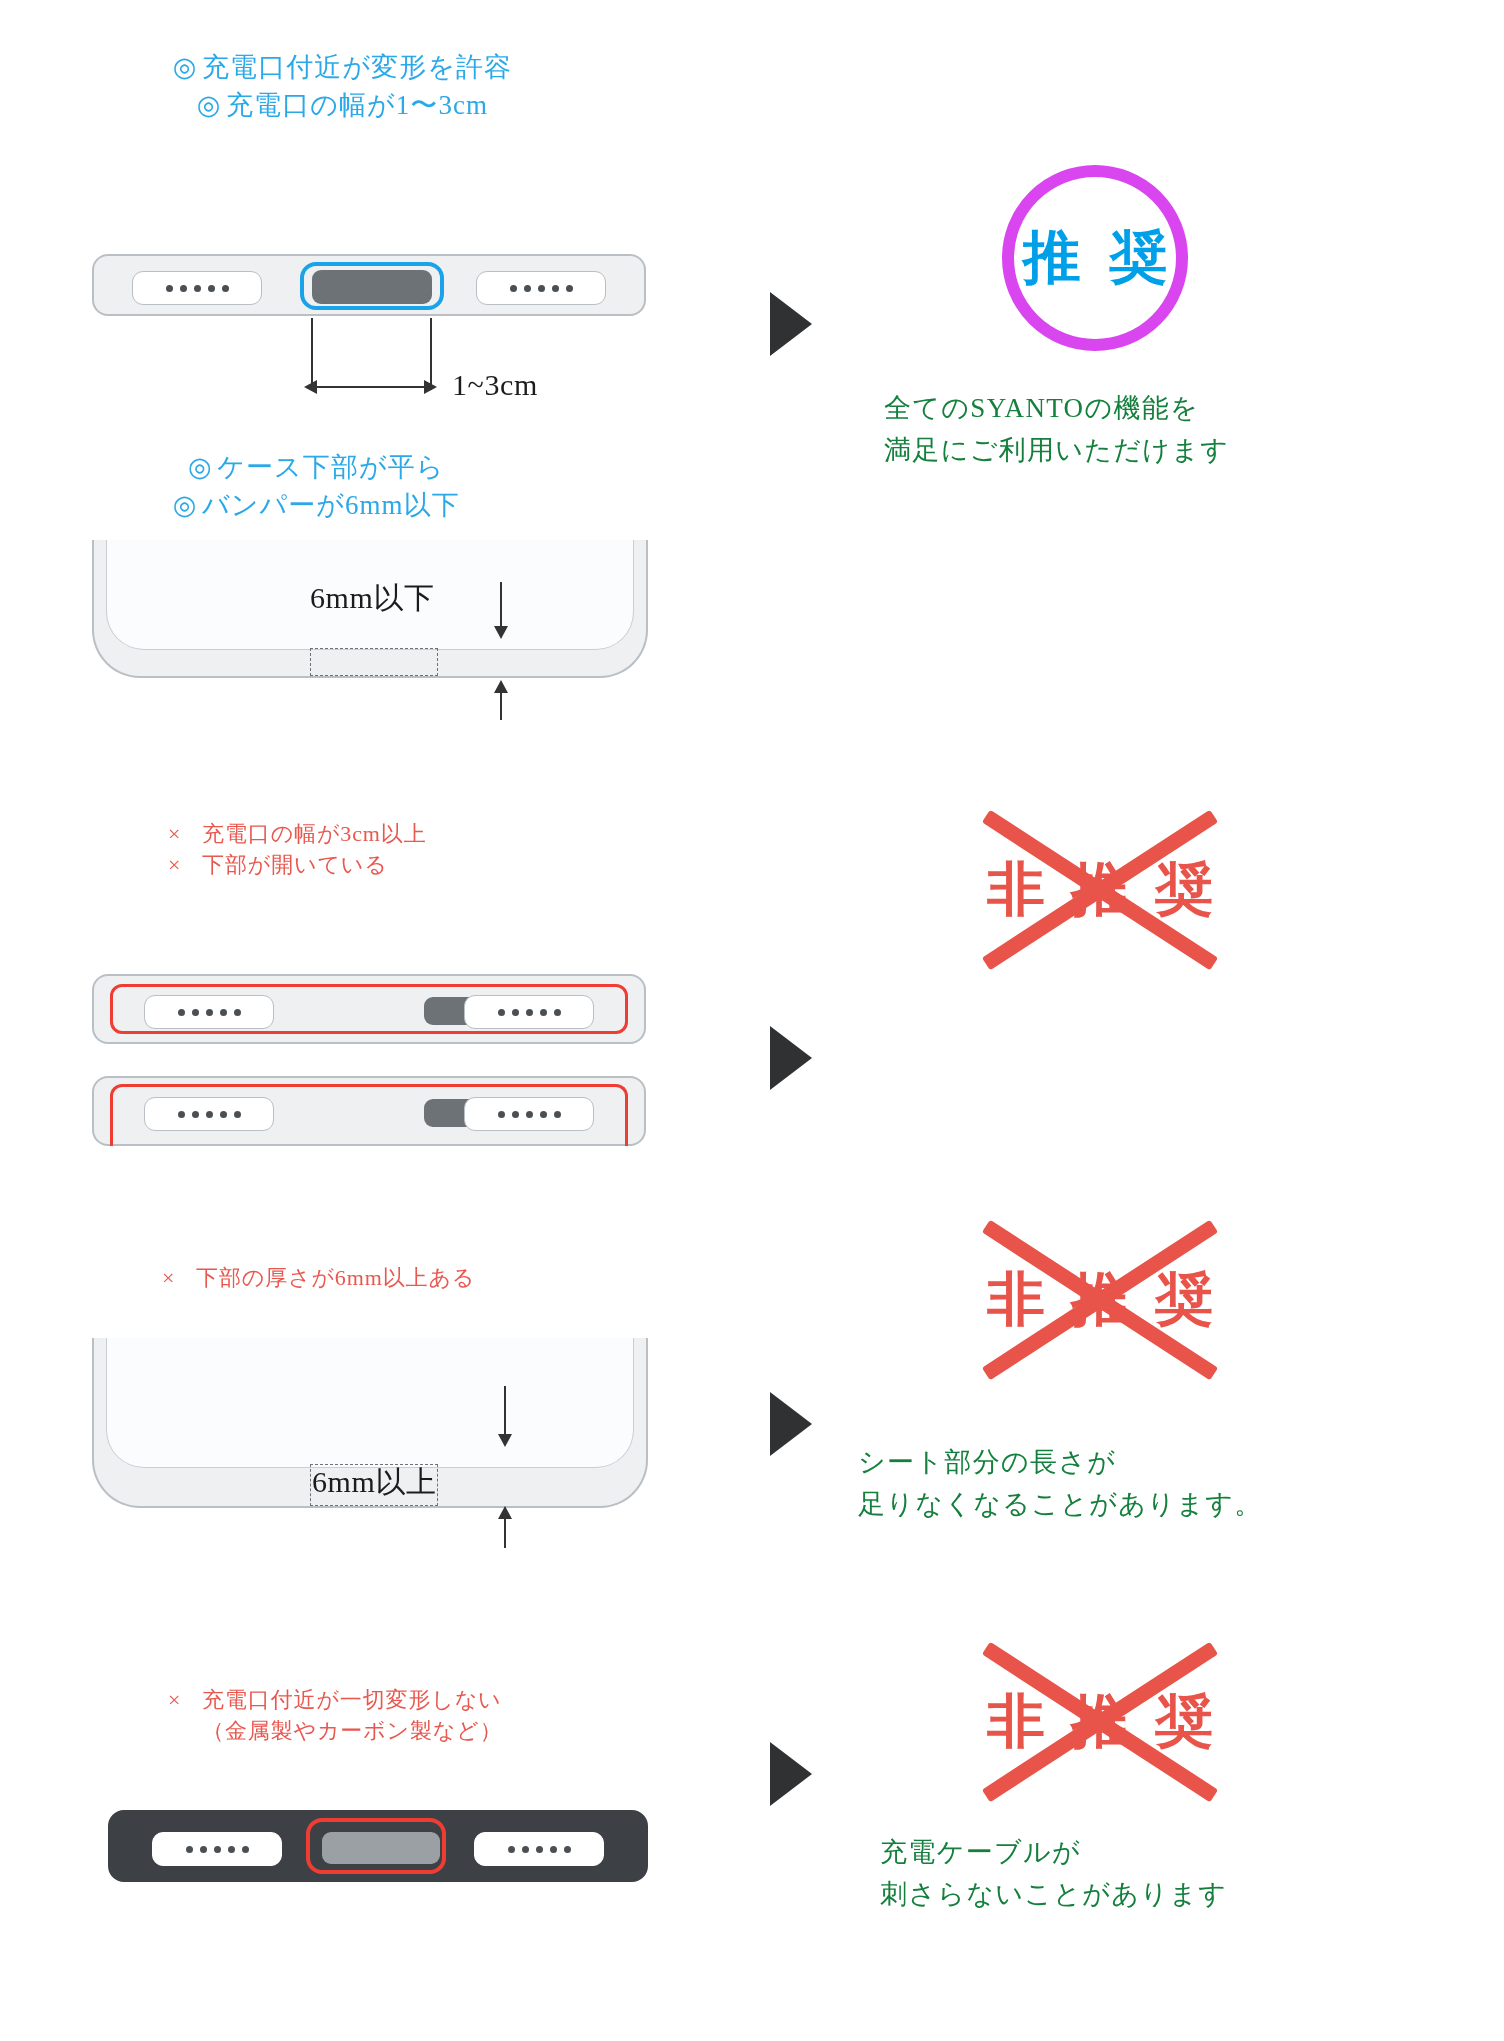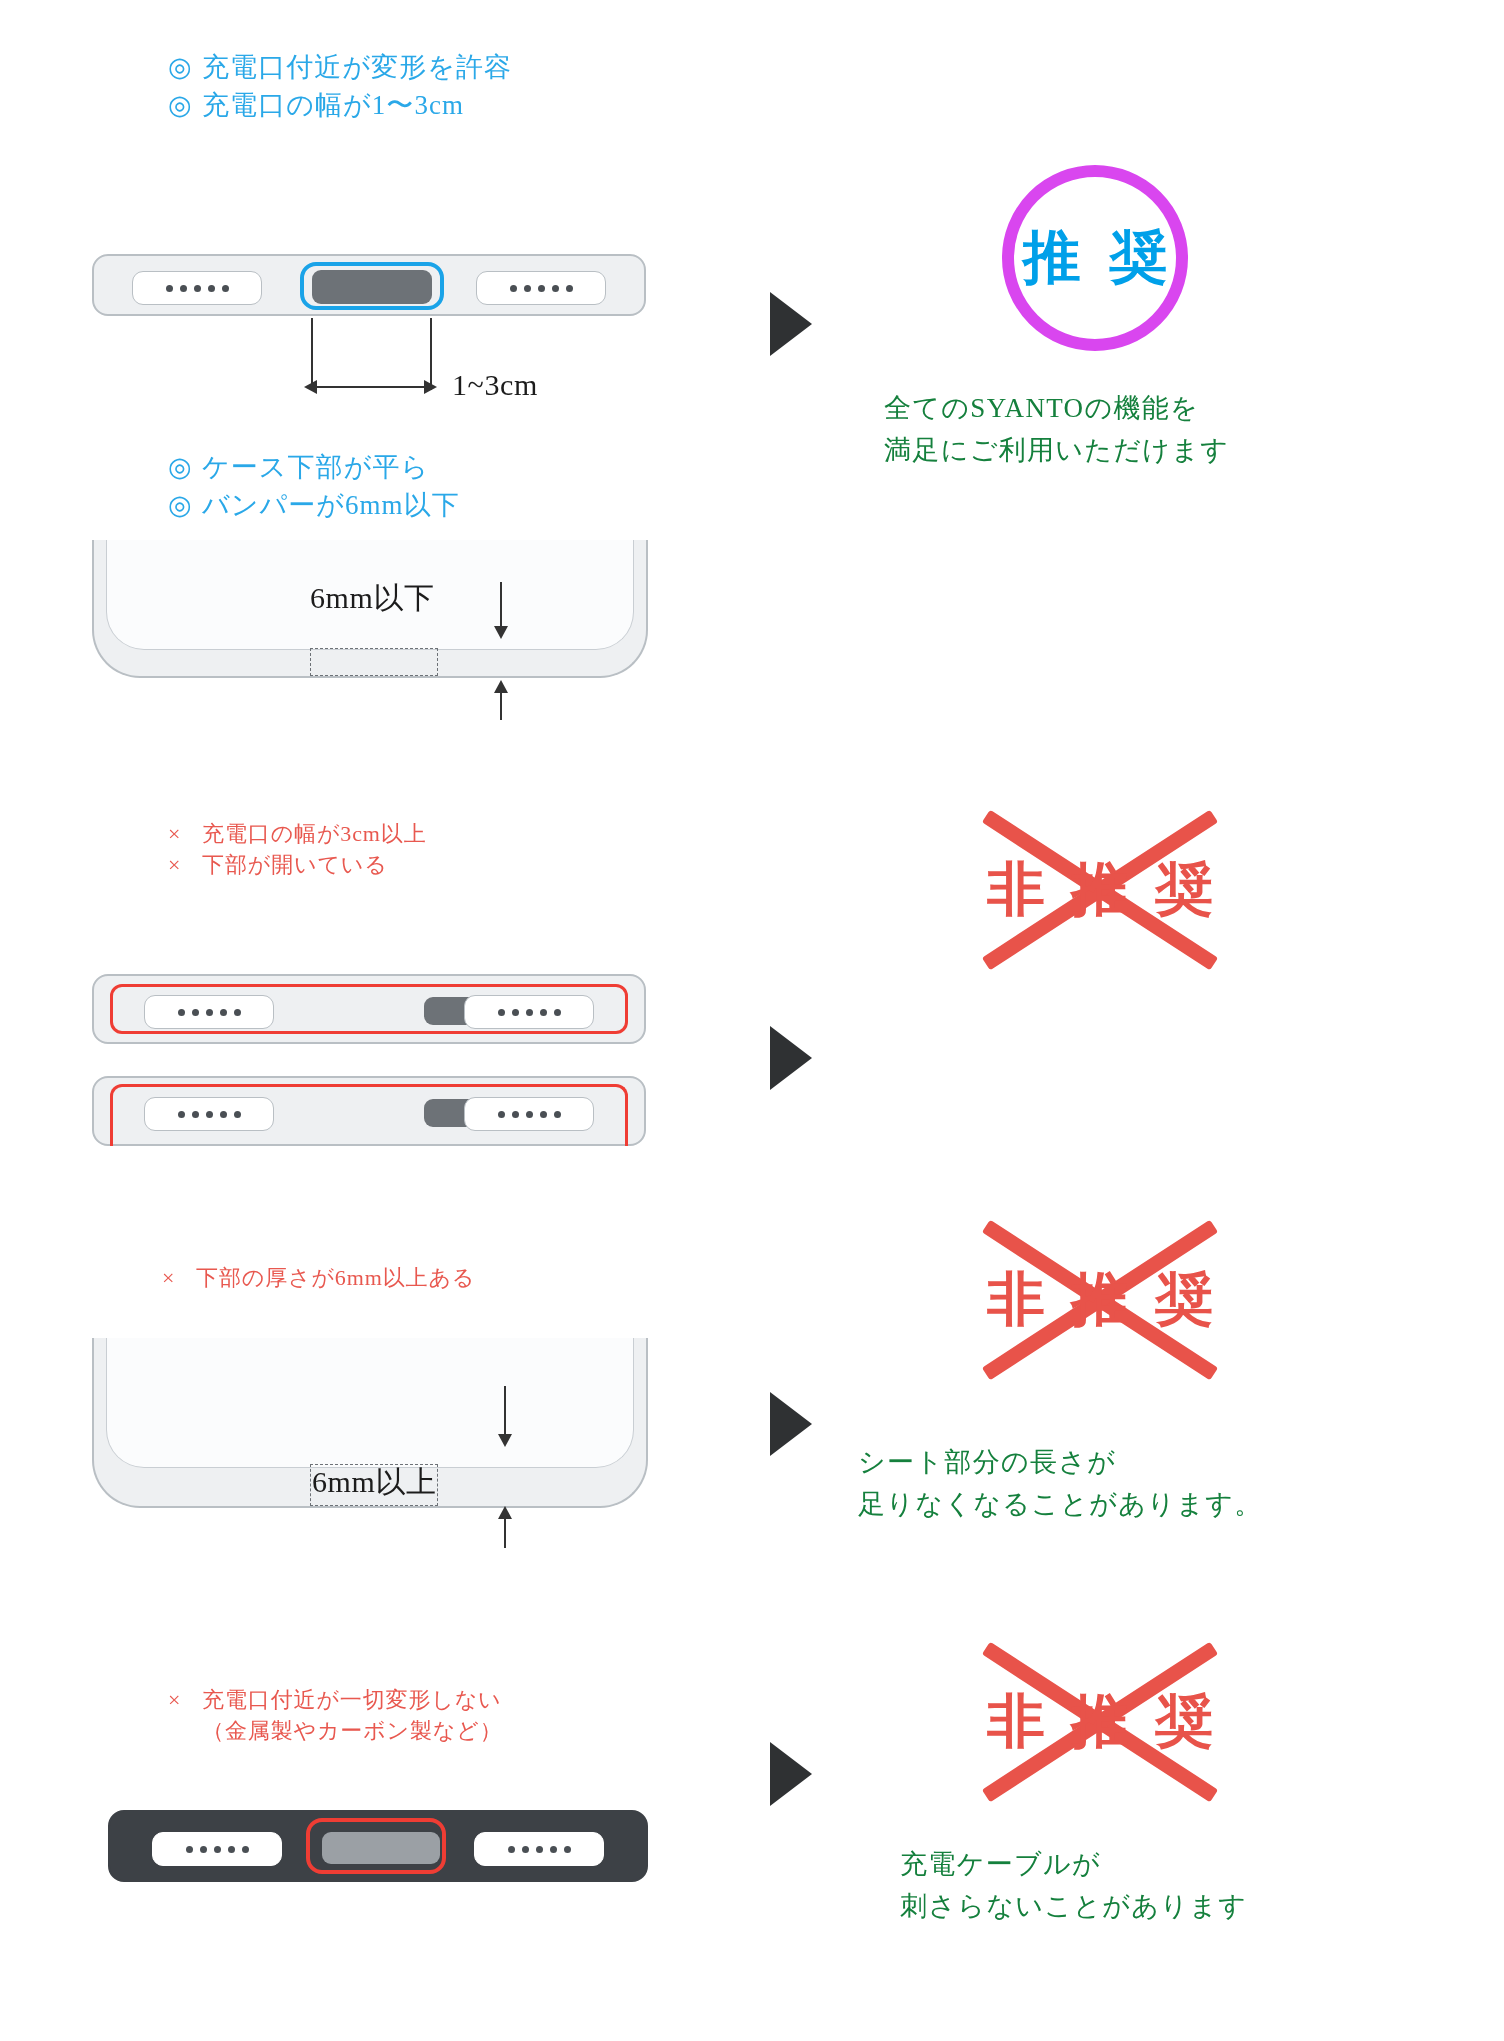--- a/index.html
+++ b/index.html
@@ -22,20 +22,21 @@
   }
   .bullets {
     position: absolute;
     line-height: 1.42;
     white-space: nowrap;
   }
   .bullet-ok {
     color: #2aa8e8;
     font-size: 27px;
     letter-spacing: 0.04em;
+    text-align: center;
   }
   .bullet-ng {
     color: #e8584f;
     font-size: 22px;
     letter-spacing: 0.04em;
   }
   .bullet-row {
     display: block;
   }
   .bullet-mark {
@@ -413,18 +414,18 @@
   <div class="port-ring-red" style="left:306px; top:1818px; width:140px; height:56px;"></div>
 
   <div class="pointer" style="left:770px; top:1742px;"></div>
 
   <div class="badge-ng" style="left:970px; top:1634px;">
     <div class="ng-x1"></div>
     <div class="ng-x2"></div>
     <div class="ng-text">非 推 奨</div>
   </div>
 
-  <div class="caption" style="left:900px; top:1832px;margin-top:12px;">
+  <div class="caption" style="left:880px; top:1832px;">
     <span>充電ケーブルが</span>
     <span>刺さらないことがあります</span>
   </div>
 
 </div>
 
 </body></html>

